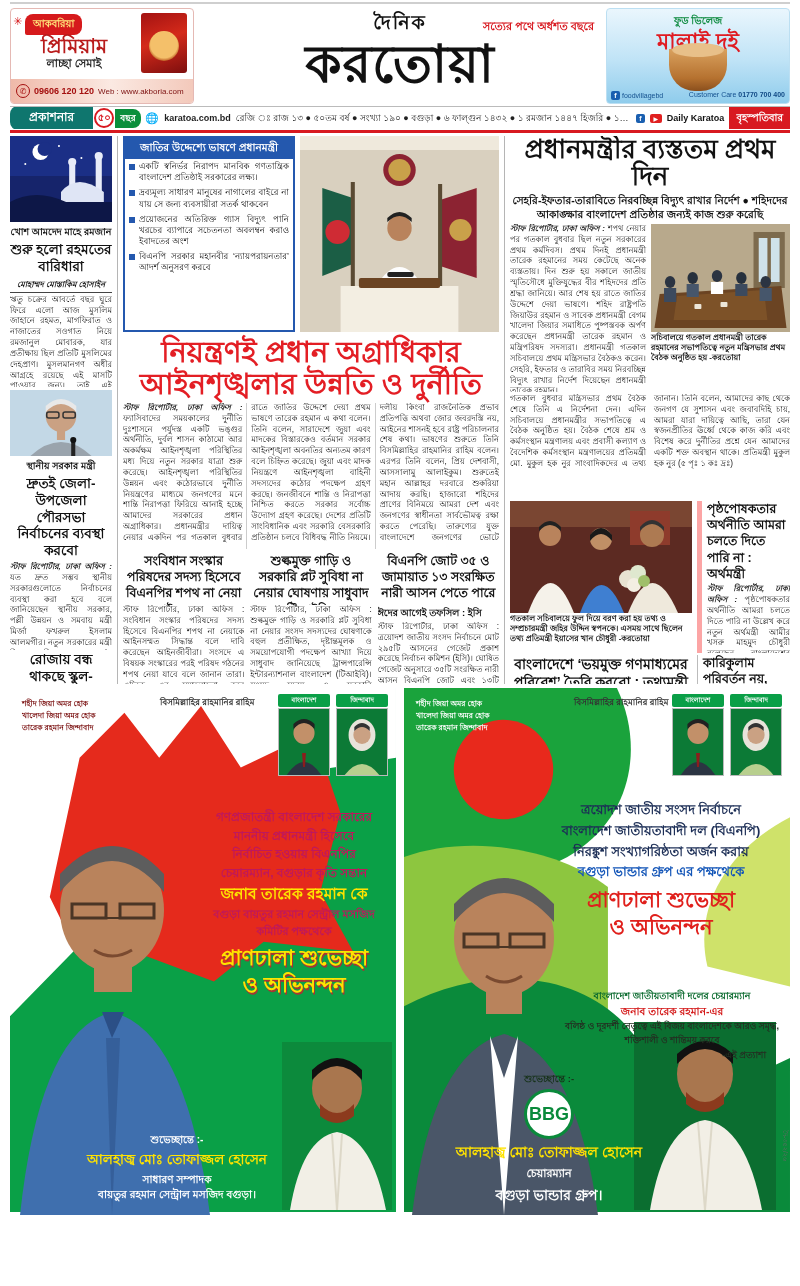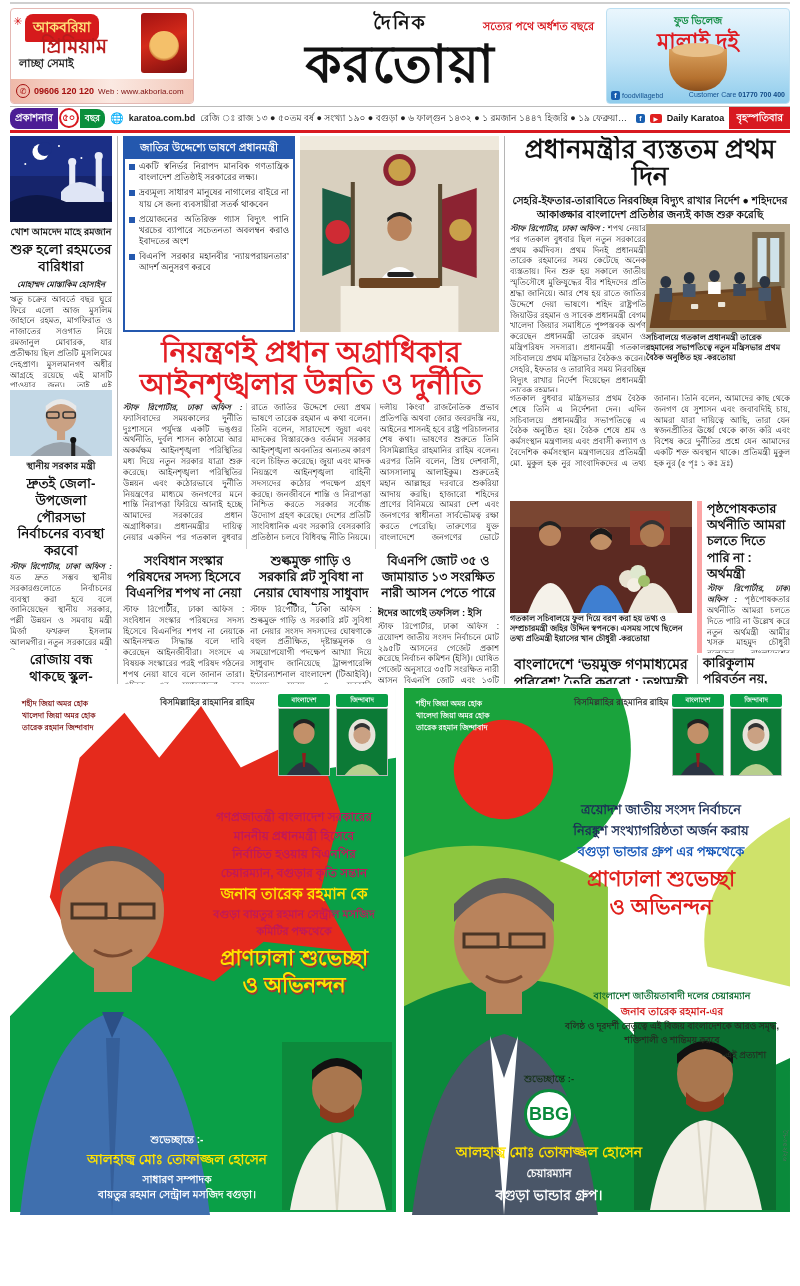--- a/index.html
+++ b/index.html
@@ -3,26 +3,26 @@
 <meta charset="utf-8">
 <style>
   html,body{margin:0;padding:0;background:#e9e9e9;}
   .page{position:relative;width:800px;height:1286px;margin:0 auto;background:#fff;
         font-family:"Liberation Sans","DejaVu Sans",sans-serif;color:#111;overflow:hidden;}
   .topline{height:2px;background:#cfcfcf;margin:2px 10px 0;}
   
   .mast{display:flex;align-items:stretch;height:96px;padding:4px 10px 0;gap:6px;}
   .mast-ad{width:182px;border-radius:4px;position:relative;overflow:hidden;flex:none;}
   .mast-ad-left{background:#fff;border:1px solid #e5b9b4;}
-  .ak-brand{position:absolute;left:14px;top:5px;background:#d61a1c;color:#ffe37a;font-size:14px;
+  .ak-brand{position:absolute;left:14px;top:5px;background:#d61a1c;color:#ffe37a;font-size:10px;
             font-weight:bold;padding:2px 8px;border-radius:8px 8px 8px 2px;}
   .ak-star{position:absolute;left:2px;top:6px;color:#d61a1c;font-size:11px;}
   .ak-title{position:absolute;left:8px;top:22px;width:110px;text-align:center;color:#b91c1c;
             font-size:20px;font-weight:bold;}
-  .ak-sub{position:absolute;left:8px;top:46px;width:110px;color:#222;
+  .ak-sub{position:absolute;left:8px;top:46px;width:110px;text-align:center;color:#222;
           font-size:11px;font-weight:bold;}
   .ak-pack{position:absolute;right:6px;top:4px;width:46px;height:60px;border-radius:3px;
            background:linear-gradient(160deg,#a31212 0%,#d42a1a 45%,#7d0e0e 100%);}
   .ak-pack:after{content:"";position:absolute;left:8px;top:18px;width:30px;height:30px;border-radius:50%;
            background:radial-gradient(circle at 50% 45%,#f4c06a 0 60%,#b9541d 75%,transparent 76%);}
   .ak-foot{position:absolute;left:0;right:0;bottom:0;height:24px;
            background:linear-gradient(90deg,#efb9a9,#fbe9e2 55%,#f3c9bb);
            display:flex;align-items:center;gap:4px;font-size:8px;color:#7c1010;padding:0 5px;}
   .ak-phone{font-weight:bold;color:#a40f0f;font-size:9px;}
   .phone-badge{width:12px;height:12px;border-radius:50%;border:1px solid #a40f0f;color:#a40f0f;
@@ -44,21 +44,21 @@
   .fv-foot{position:absolute;left:4px;right:4px;bottom:3px;display:flex;justify-content:space-between;
            font-size:7px;color:#14508e;}
   .fv-phone{font-weight:bold;color:#124a86;}
   .fv-fb{display:inline-flex;align-items:center;gap:2px;}
   .fb-sq{width:9px;height:9px;background:#1a5fb0;color:#fff;font-size:7px;font-weight:bold;
          display:inline-flex;align-items:center;justify-content:center;border-radius:2px;}
   
   .datebar{display:flex;align-items:center;gap:5px;height:22px;margin:2px 10px 0;
            border-top:1px solid #bbb;font-size:9px;white-space:nowrap;overflow:hidden;}
   .pub-pill{display:inline-flex;align-items:center;flex:none;}
-  .pub-a{background:#4c1d95;color:#fff;font-weight:bold;padding:2px 5px;border-radius:8px 0 0 8px;font-size:10px;}
+  .pub-a{background:#0f766e;color:#fff;font-weight:bold;padding:2px 19px;border-radius:8px 0 0 8px;font-size:12px;}
   .pub-n{background:#fff;border:2px solid #d81920;color:#d81920;font-weight:bold;border-radius:50%;
          width:16px;height:16px;display:inline-flex;align-items:center;justify-content:center;font-size:10px;margin:0 1px;}
   .pub-b{background:#0a8f3c;color:#fff;font-weight:bold;padding:2px 5px;border-radius:0 8px 8px 0;font-size:9px;}
   .globe{color:#1266b0;font-size:11px;flex:none;}
   .site{font-weight:bold;color:#222;flex:none;}
   .issue{color:#222;flex:1;overflow:hidden;text-overflow:ellipsis;}
   .yt-sq{width:12px;height:9px;background:#e02020;color:#fff;font-size:6px;display:inline-flex;
          align-items:center;justify-content:center;border-radius:2px;flex:none;}
   .social{font-weight:bold;flex:none;}
   .day-btn{background:#d81920;color:#fff;font-weight:bold;padding:10px 7px;border-radius:2px;flex:none;font-size:10px;}
@@ -87,21 +87,21 @@
   .h-red{color:#e31e24;font-size:29px;font-weight:bold;text-align:center;line-height:1.12;margin:4px 0 2px;}
   .main-body{column-count:3;column-gap:9px;column-rule:1px solid #ccc;height:146px;overflow:hidden;}
   .sub-row{display:flex;gap:6px;margin-top:4px;}
   .sub-art{flex:1;overflow:hidden;}
   .sub-art .h{font-size:12.5px;font-weight:bold;text-align:center;line-height:1.3;height:52px;overflow:hidden;}
   .sub-art .sh{font-size:9.5px;font-weight:bold;margin:1px 0;}
   .sub-art .b{height:92px;overflow:hidden;}
   
   .h-lead{font-size:26px;font-weight:bold;text-align:center;line-height:1.05;}
   .h-lead-sub{font-size:10.5px;font-weight:bold;text-align:center;line-height:1.35;margin:2px 0 3px;}
-  .rh-top{display:flex;height:168px;overflow:hidden;}
+  .rh-top{display:flex;gap:5px;height:168px;overflow:hidden;}
   .rh-top-txt{width:136px;flex:none;}
   .rh-top-photo{flex:1;}
   .rh-cont{column-count:2;column-gap:8px;height:104px;overflow:hidden;margin-top:2px;}
   .rh-mid{display:flex;gap:5px;margin-top:3px;height:152px;overflow:hidden;}
   .rh-mid-l{width:182px;flex:none;}
   .rh-mid-r{flex:1;border-left:5px solid #fca5a5;padding-left:5px;}
   .rh-bot{display:flex;gap:5px;margin-top:2px;height:118px;overflow:hidden;}
   .rh-bot-l{width:182px;flex:none;}
   .rh-bot-r{flex:1;border-left:1px solid #bbb;padding-left:5px;}
   .h-r-md{font-size:14px;font-weight:bold;text-align:center;line-height:1.3;}
@@ -533,20 +533,21 @@
           <path d="M60,96 h34 v13 h-34 z M106,96 h34 v13 h-34 z" fill="none" stroke="#4a3525" stroke-width="3"></path>
           <path d="M94,109 h12" stroke="#4a3525" stroke-width="2"></path>
           <path d="M82,138 Q100,150 118,138" stroke="#7a4a30" stroke-width="3" fill="none"></path>
           <rect x="82" y="148" width="36" height="28" fill="#b9835c"></rect>
           <path d="M8,377 Q28,215 100,196 Q172,215 194,377 Z" fill="#4a5668"></path>
           <path d="M86,198 L100,240 L114,198 L100,377 Z" fill="#fff"></path>
         </svg>
       </div>
       <div class="adR-text">
         <div class="adR-line">ত্রয়োদশ জাতীয় সংসদ নির্বাচনে</div>
+        <div class="adR-line">বাংলাদেশ জাতীয়তাবাদী দল (বিএনপি)</div>
         <div class="adR-line">নিরঙ্কুশ সংখ্যাগরিষ্ঠতা অর্জন করায়</div>
         <div class="adR-org">বগুড়া ভান্ডার গ্রুপ এর পক্ষথেকে</div>
         <div class="adR-greet">
           <div>প্রাণঢালা শুভেচ্ছা</div>
           <div>ও অভিনন্দন</div>
         </div>
       </div>
       <div class="adR-trib">
         <div class="trib1">বাংলাদেশ জাতীয়তাবাদী দলের চেয়ারম্যান</div>
         <div class="trib2">জনাব তারেক রহমান-এর</div>

